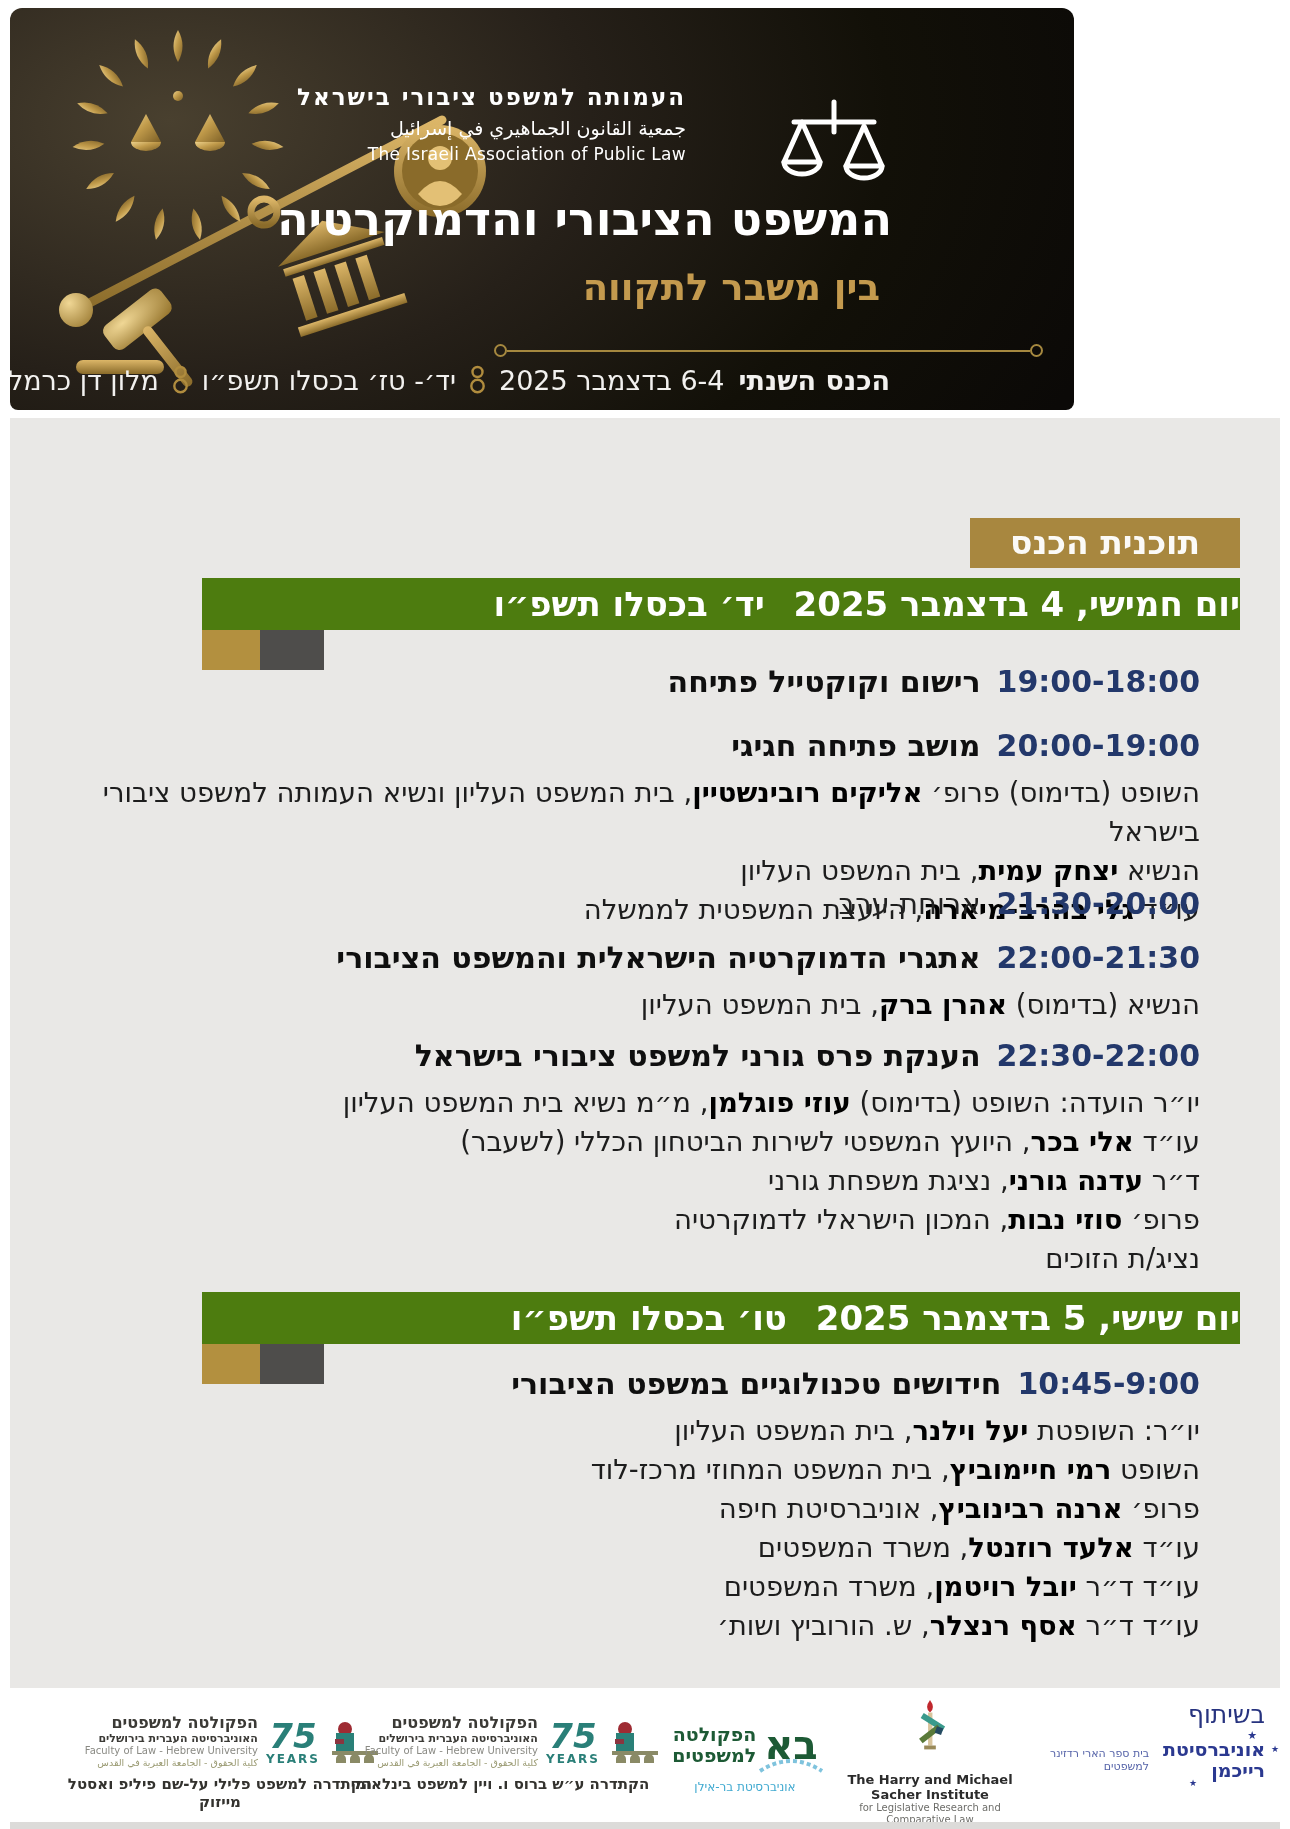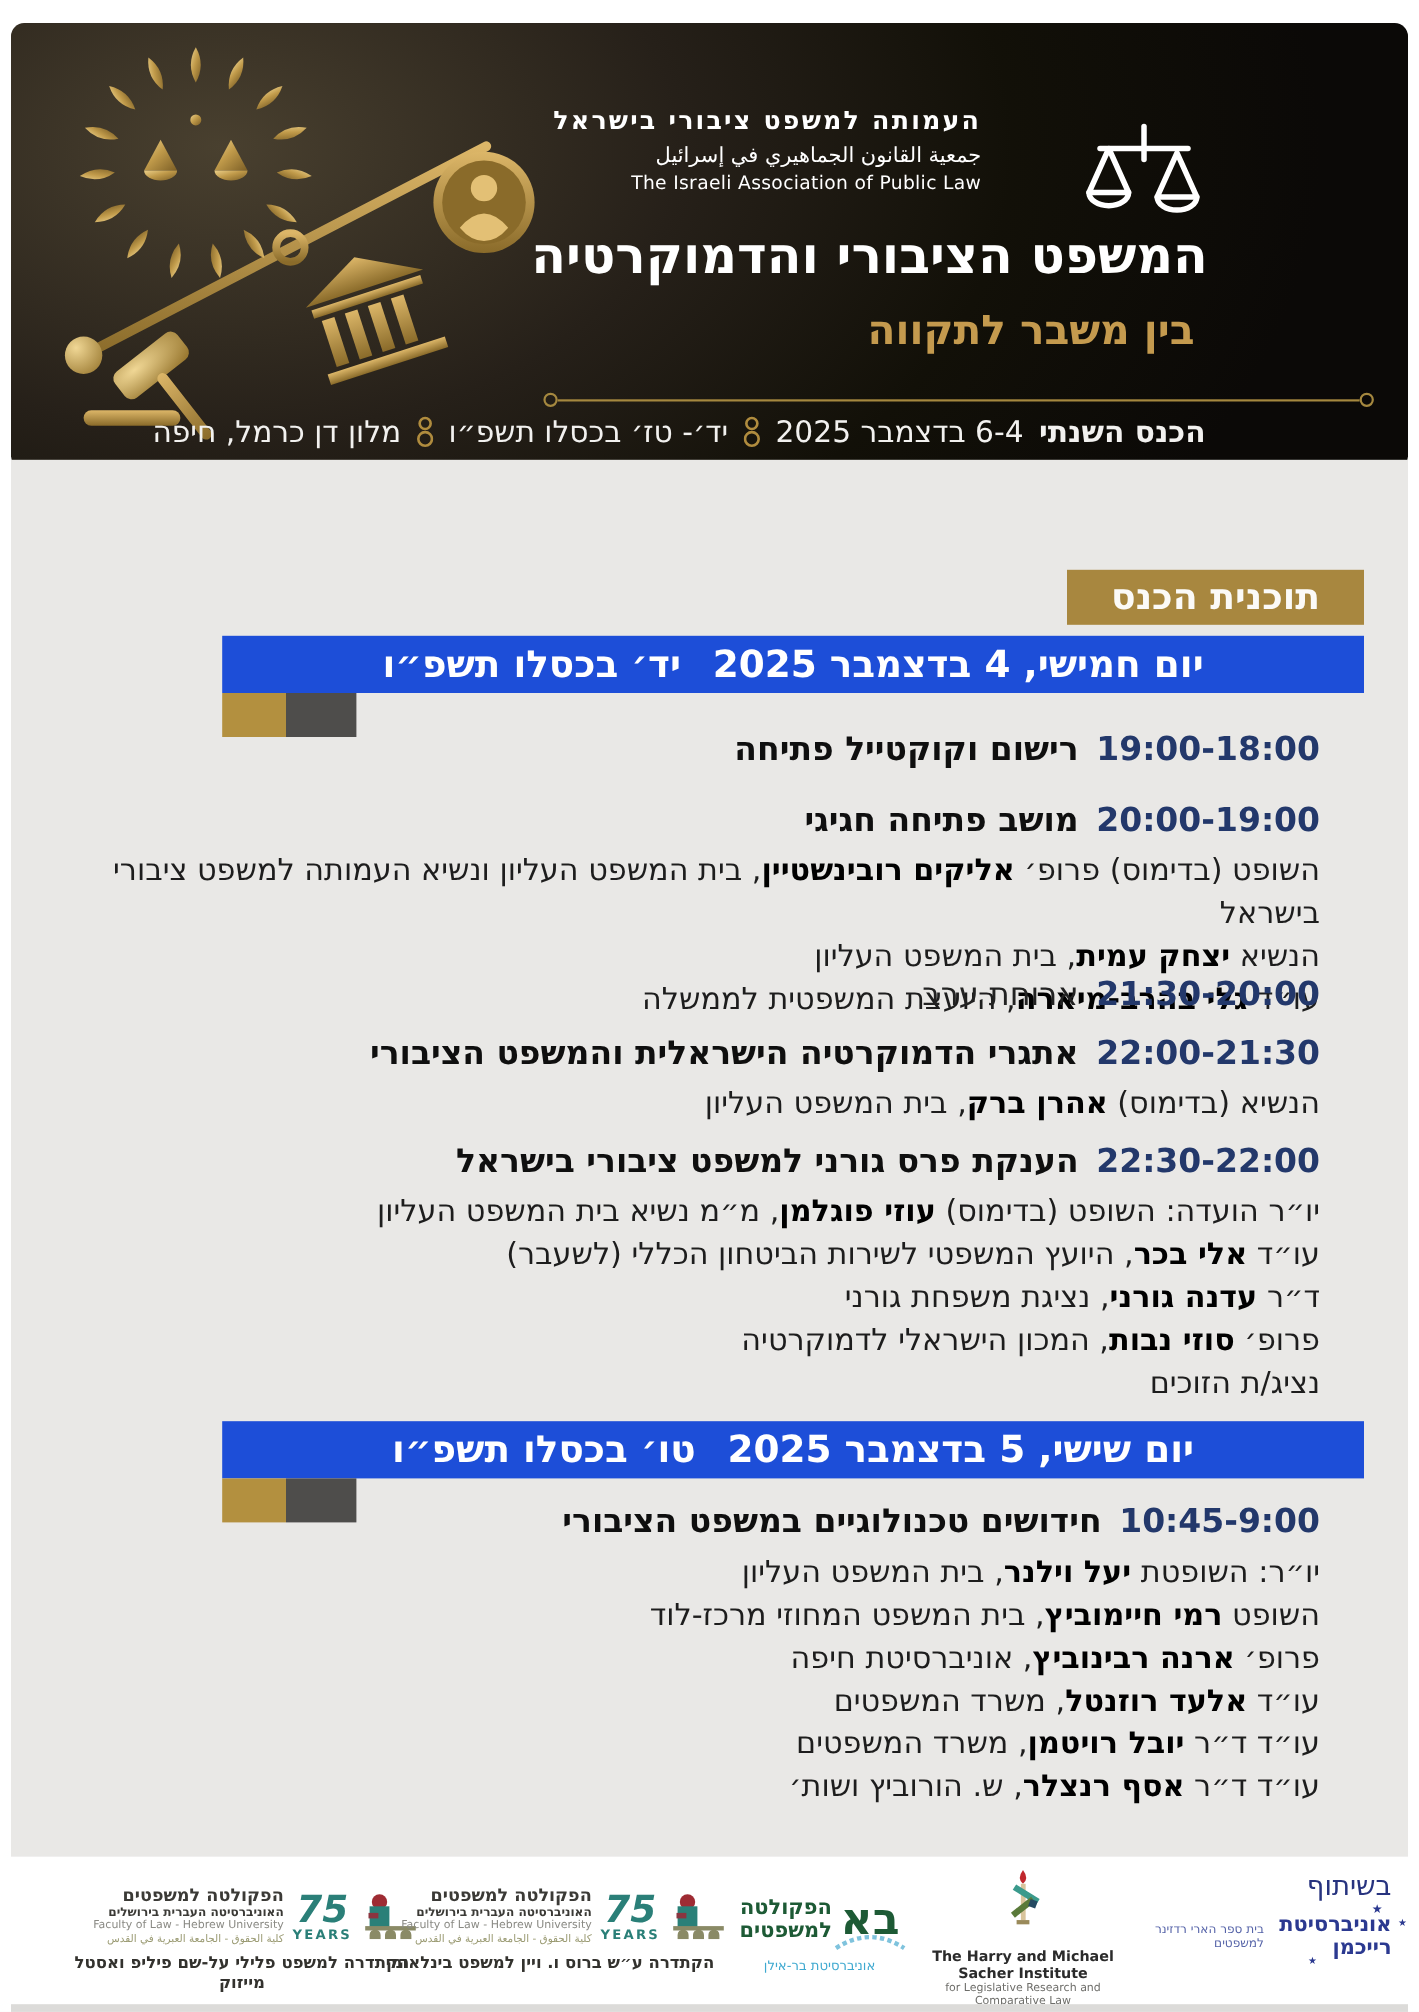--- a/index.html
+++ b/index.html
@@ -1,20 +1,20 @@
 <!DOCTYPE html>
 <html lang="he"><head>
 <meta charset="utf-8">
 <style>
   html,body{margin:0;padding:0}
   body{width:1290px;height:1829px;position:relative;background:#ffffff;
        font-family:"DejaVu Sans","Liberation Sans",sans-serif;overflow:hidden}
 
   
-  #hdr{position:absolute;left:10px;top:21px;width:1270px;height:402px;overflow:hidden;
+  #hdr{position:absolute;left:10px;top:8px;width:1064px;height:402px;overflow:hidden;
        border-radius:12px 12px 8px 8px;background:#12100d;
        background-image:radial-gradient(1000px 620px at 15% 28%,#49402f 0%,#262019 42%,#121008 72%,#0b0907 100%)}
   .artwork{position:absolute;left:0;top:0}
   .org{position:absolute;right:388px;top:76px;text-align:right;direction:rtl;color:#fff}
   .org-he{font-size:23px;font-weight:700;letter-spacing:2px}
   .org-ar{font-size:19px;margin-top:7px}
   .org-en{font-size:17px;margin-top:5px;letter-spacing:.3px;direction:ltr}
   .scales{position:absolute;right:182px;top:80px}
   .h-title{position:absolute;right:182px;top:184px;margin:0;font-size:46px;font-weight:700;
            color:#fff;direction:rtl;white-space:nowrap}
@@ -27,22 +27,22 @@
   .deco::after{right:-13px}
   .daterow{position:absolute;right:184px;top:356px;direction:rtl;color:#f2f1ef;font-size:27px;
            display:flex;align-items:center;gap:14px;white-space:nowrap}
   .daterow .bold{font-weight:700}
   .sep{display:block}
 
   
   #program{position:absolute;left:10px;top:418px;width:1270px;height:1270px;background:#e9e8e6}
   #badge{position:absolute;right:40px;top:100px;height:50px;line-height:50px;padding:0 40px;
          background:#a8873f;color:#fbfaf7;font-size:33px;font-weight:700;direction:rtl}
-  .daybar{position:absolute;left:192px;right:40px;height:52px;background:#1d4ed8;display:flex;
-          align-items:center;justify-content:center}
+  .daybar{position:absolute;left:192px;right:40px;height:52px;background:#4d7c0f;display:flex;
+          align-items:center;justify-content:flex-end}
   .daybar span{color:#fff;font-weight:700;font-size:34px;direction:rtl;white-space:pre}
   #bar0{top:160px}
   #bar1{top:874px}
   .sq{position:absolute;width:58px;height:40px}
   .sq.gold{background:#b3903f}
   .sq.dark{background:#4e4d4b}
   #sq0a{left:192px;top:212px}
   #sq0b{left:250px;top:212px;width:64px}
   #sq1a{left:192px;top:926px}
   #sq1b{left:250px;top:926px;width:64px}

